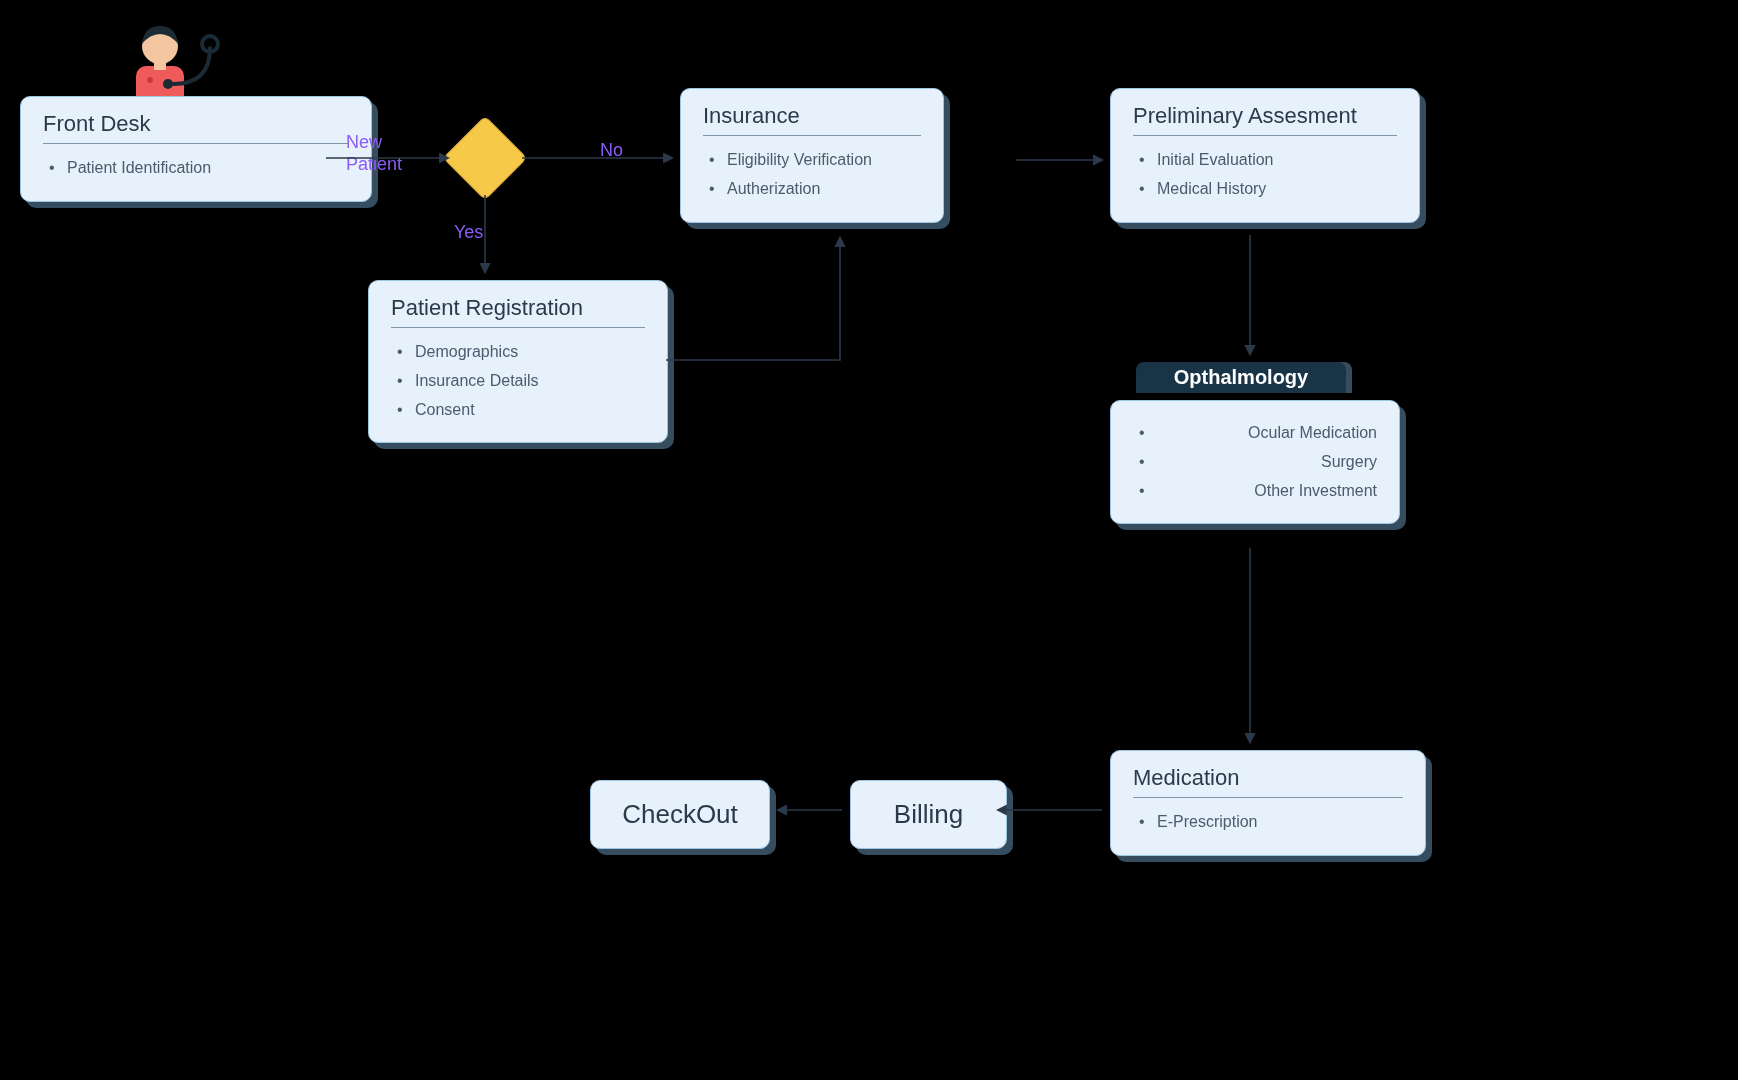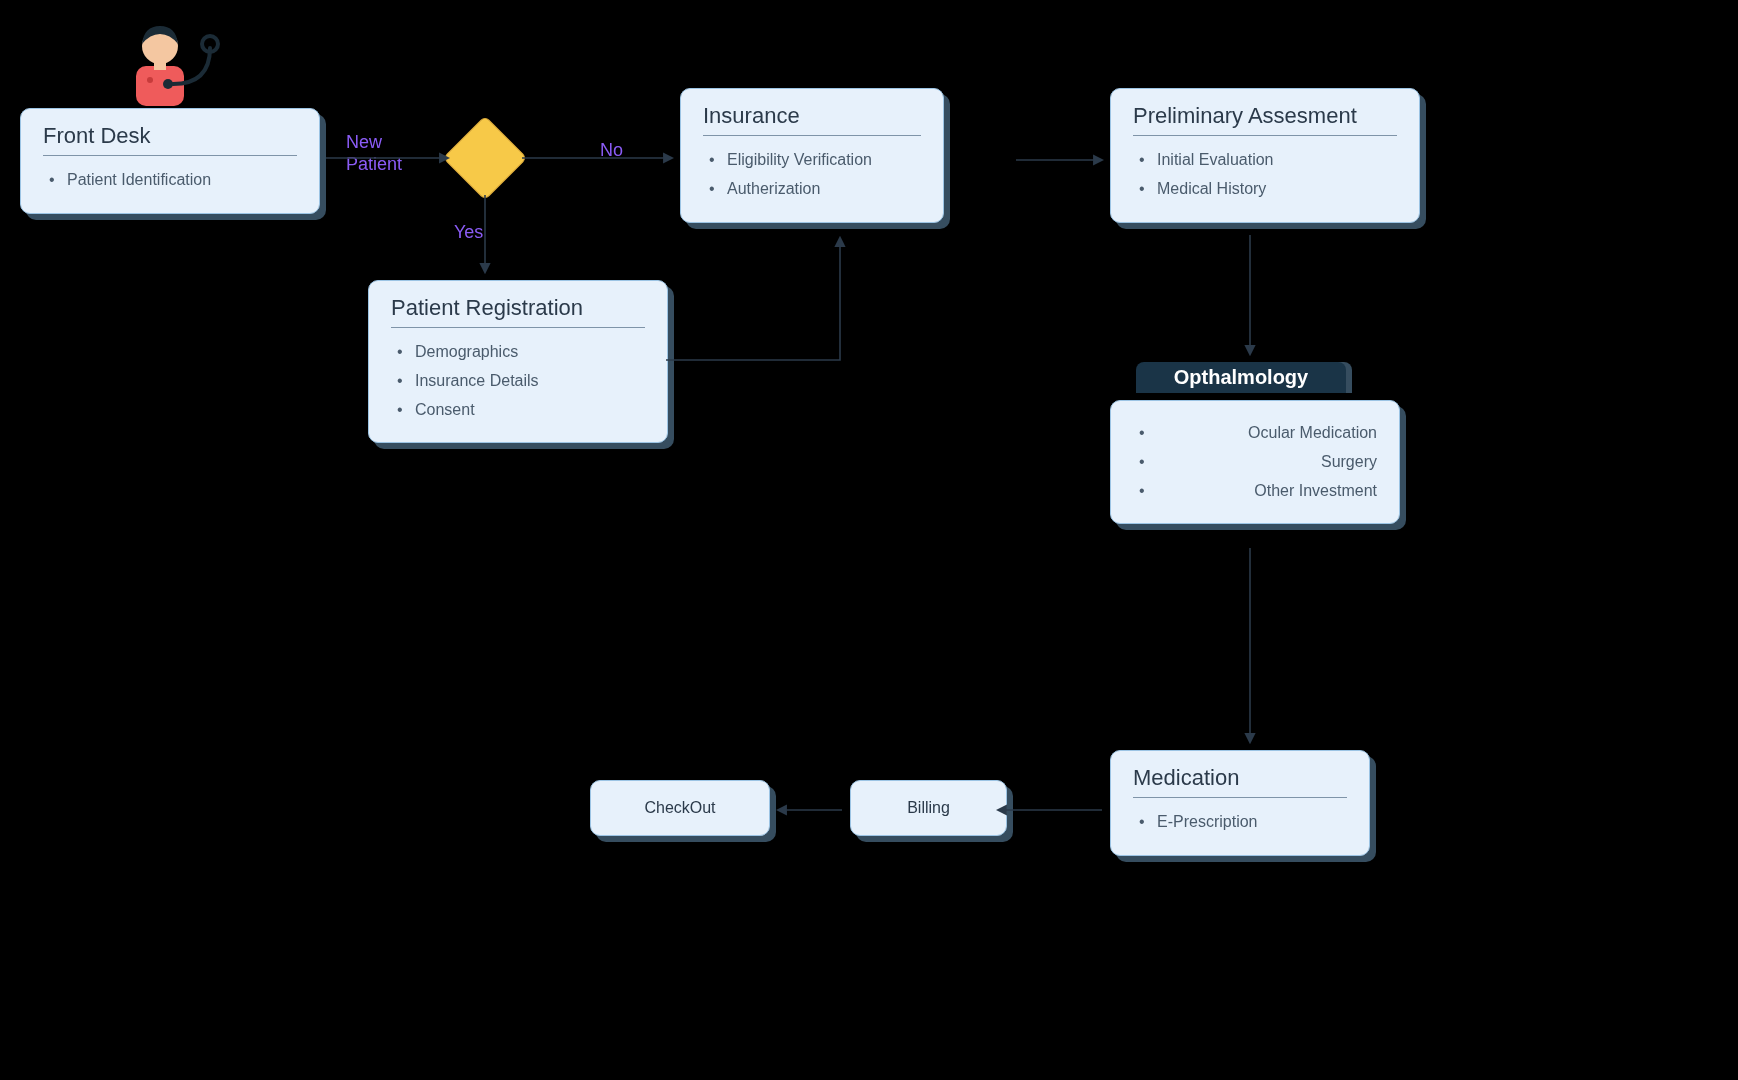--- a/index.html
+++ b/index.html
@@ -45,21 +45,21 @@
     left: 0;
     color: #4a5b6c;
   }
   .simple-node {
     position: absolute;
     background: #e7f1fb;
     border: 1px solid #9cc4e4;
     border-radius: 10px;
     box-shadow: 6px 6px 0 rgba(120,170,210,0.45);
     padding: 18px 30px;
-    font-size: 16px;
+    font-size: 26px;
     color: #2b3a4a;
     text-align: center;
   }
   .dark-header {
     position: absolute;
     background: #1a3447;
     color: #fff;
     border-radius: 8px 8px 0 0;
     box-shadow: 6px 0 0 rgba(120,170,210,0.45);
     padding: 4px 22px;
@@ -115,21 +115,21 @@
     <rect x="44" y="42" width="12" height="10" fill="#f4c7a1"></rect>
 
     <circle cx="58" cy="66" r="5" fill="#1b2b36"></circle>
     <path d="M63 66 Q100 66 100 30" stroke="#1b2b36" stroke-width="4" fill="none" stroke-linecap="round"></path>
     <circle cx="100" cy="26" r="8" fill="none" stroke="#1b2b36" stroke-width="4"></circle>
 
     <circle cx="40" cy="62" r="3" fill="#c73b3b"></circle>
   </svg>
 </div>
 
-<div class="node" style="left:20px; top:108px; width:300px;">
+<div class="node" style="left:20px; top:96px; width:352px;">
   <div class="title">Front Desk</div>
   <ul>
     <li>Patient Identification</li>
   </ul>
 </div>
 
 <div class="diamond" style="left:455px; top:128px;"></div>
 
 <div class="node" style="left:368px; top:280px; width:300px;">
   <div class="title">Patient Registration</div>
@@ -158,21 +158,21 @@
 
 <div class="dark-header" style="left:1136px; top:362px; width:210px;">Opthalmology</div>
 <div class="node" style="left:1110px; top:400px; width:290px; padding-top:18px;text-align:right;">
   <ul>
     <li>Ocular Medication</li>
     <li>Surgery</li>
     <li>Other Investment</li>
   </ul>
 </div>
 
-<div class="node" style="left:1110px; top:750px; width:260px;">
+<div class="node" style="left:1110px; top:750px; width:316px;">
   <div class="title">Medication</div>
   <ul>
     <li>E-Prescription</li>
   </ul>
 </div>
 
 <div class="simple-node" style="left:850px; top:780px; width:157px;">Billing</div>
 
 <div class="simple-node" style="left:590px; top:780px; width:180px;">CheckOut</div>
 

